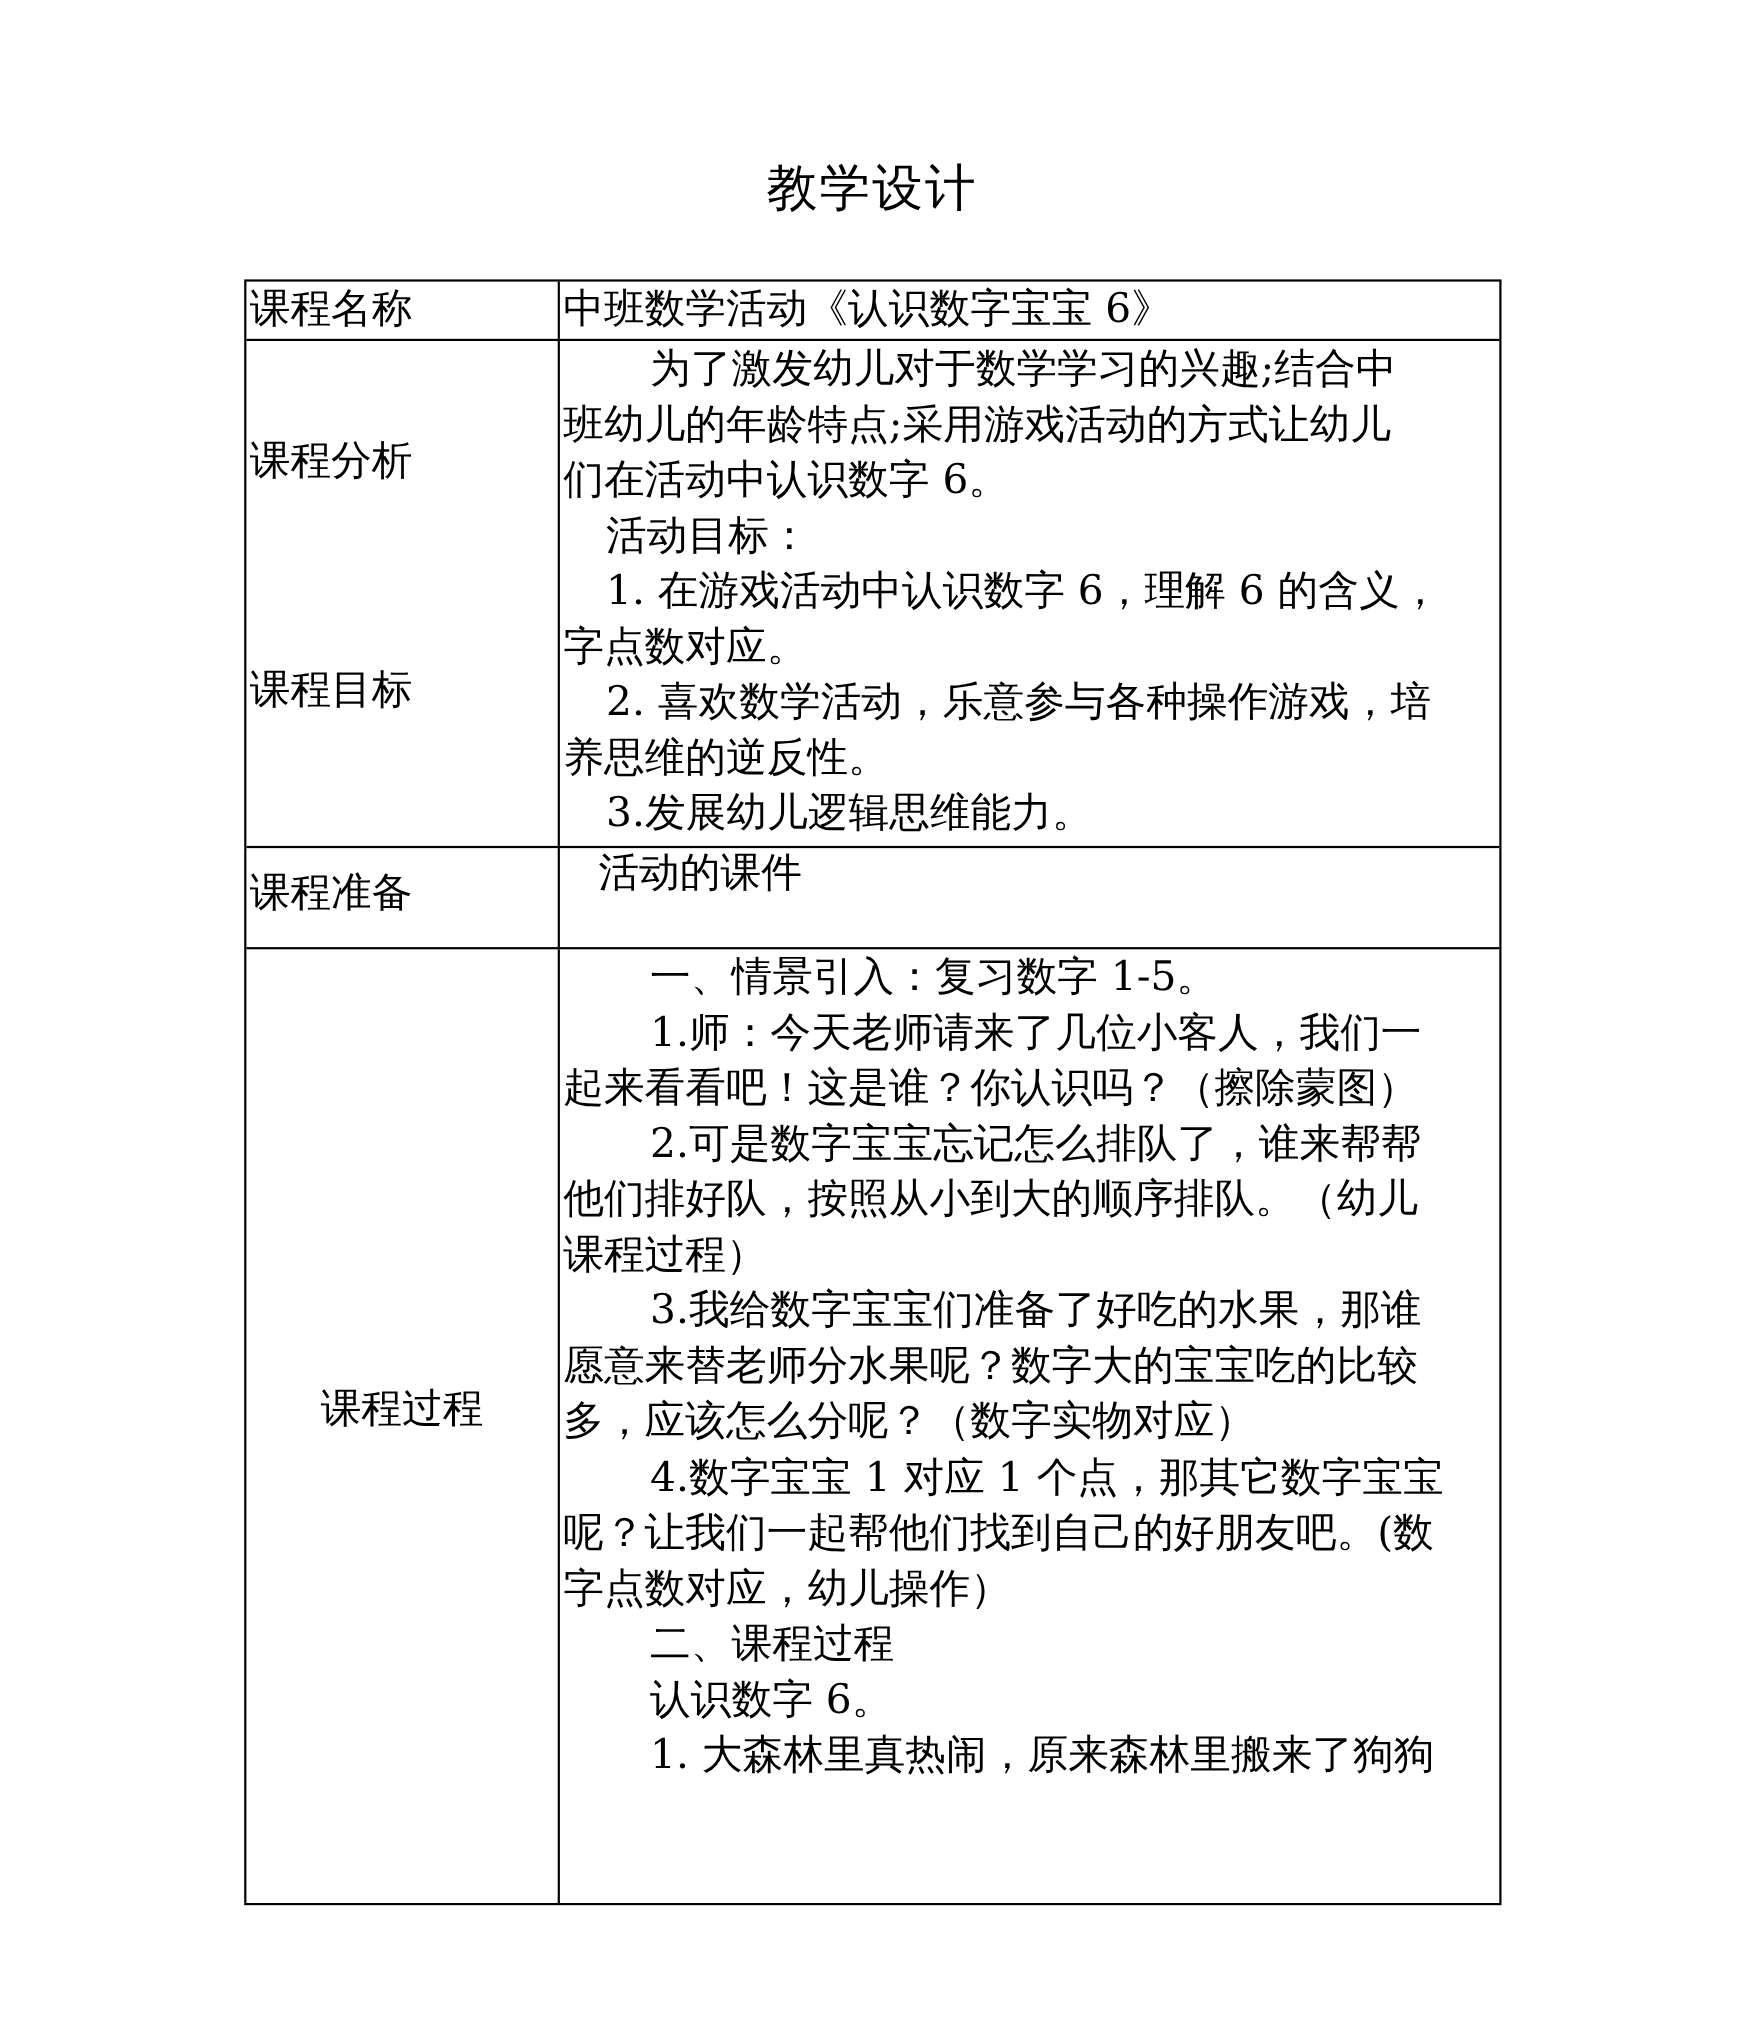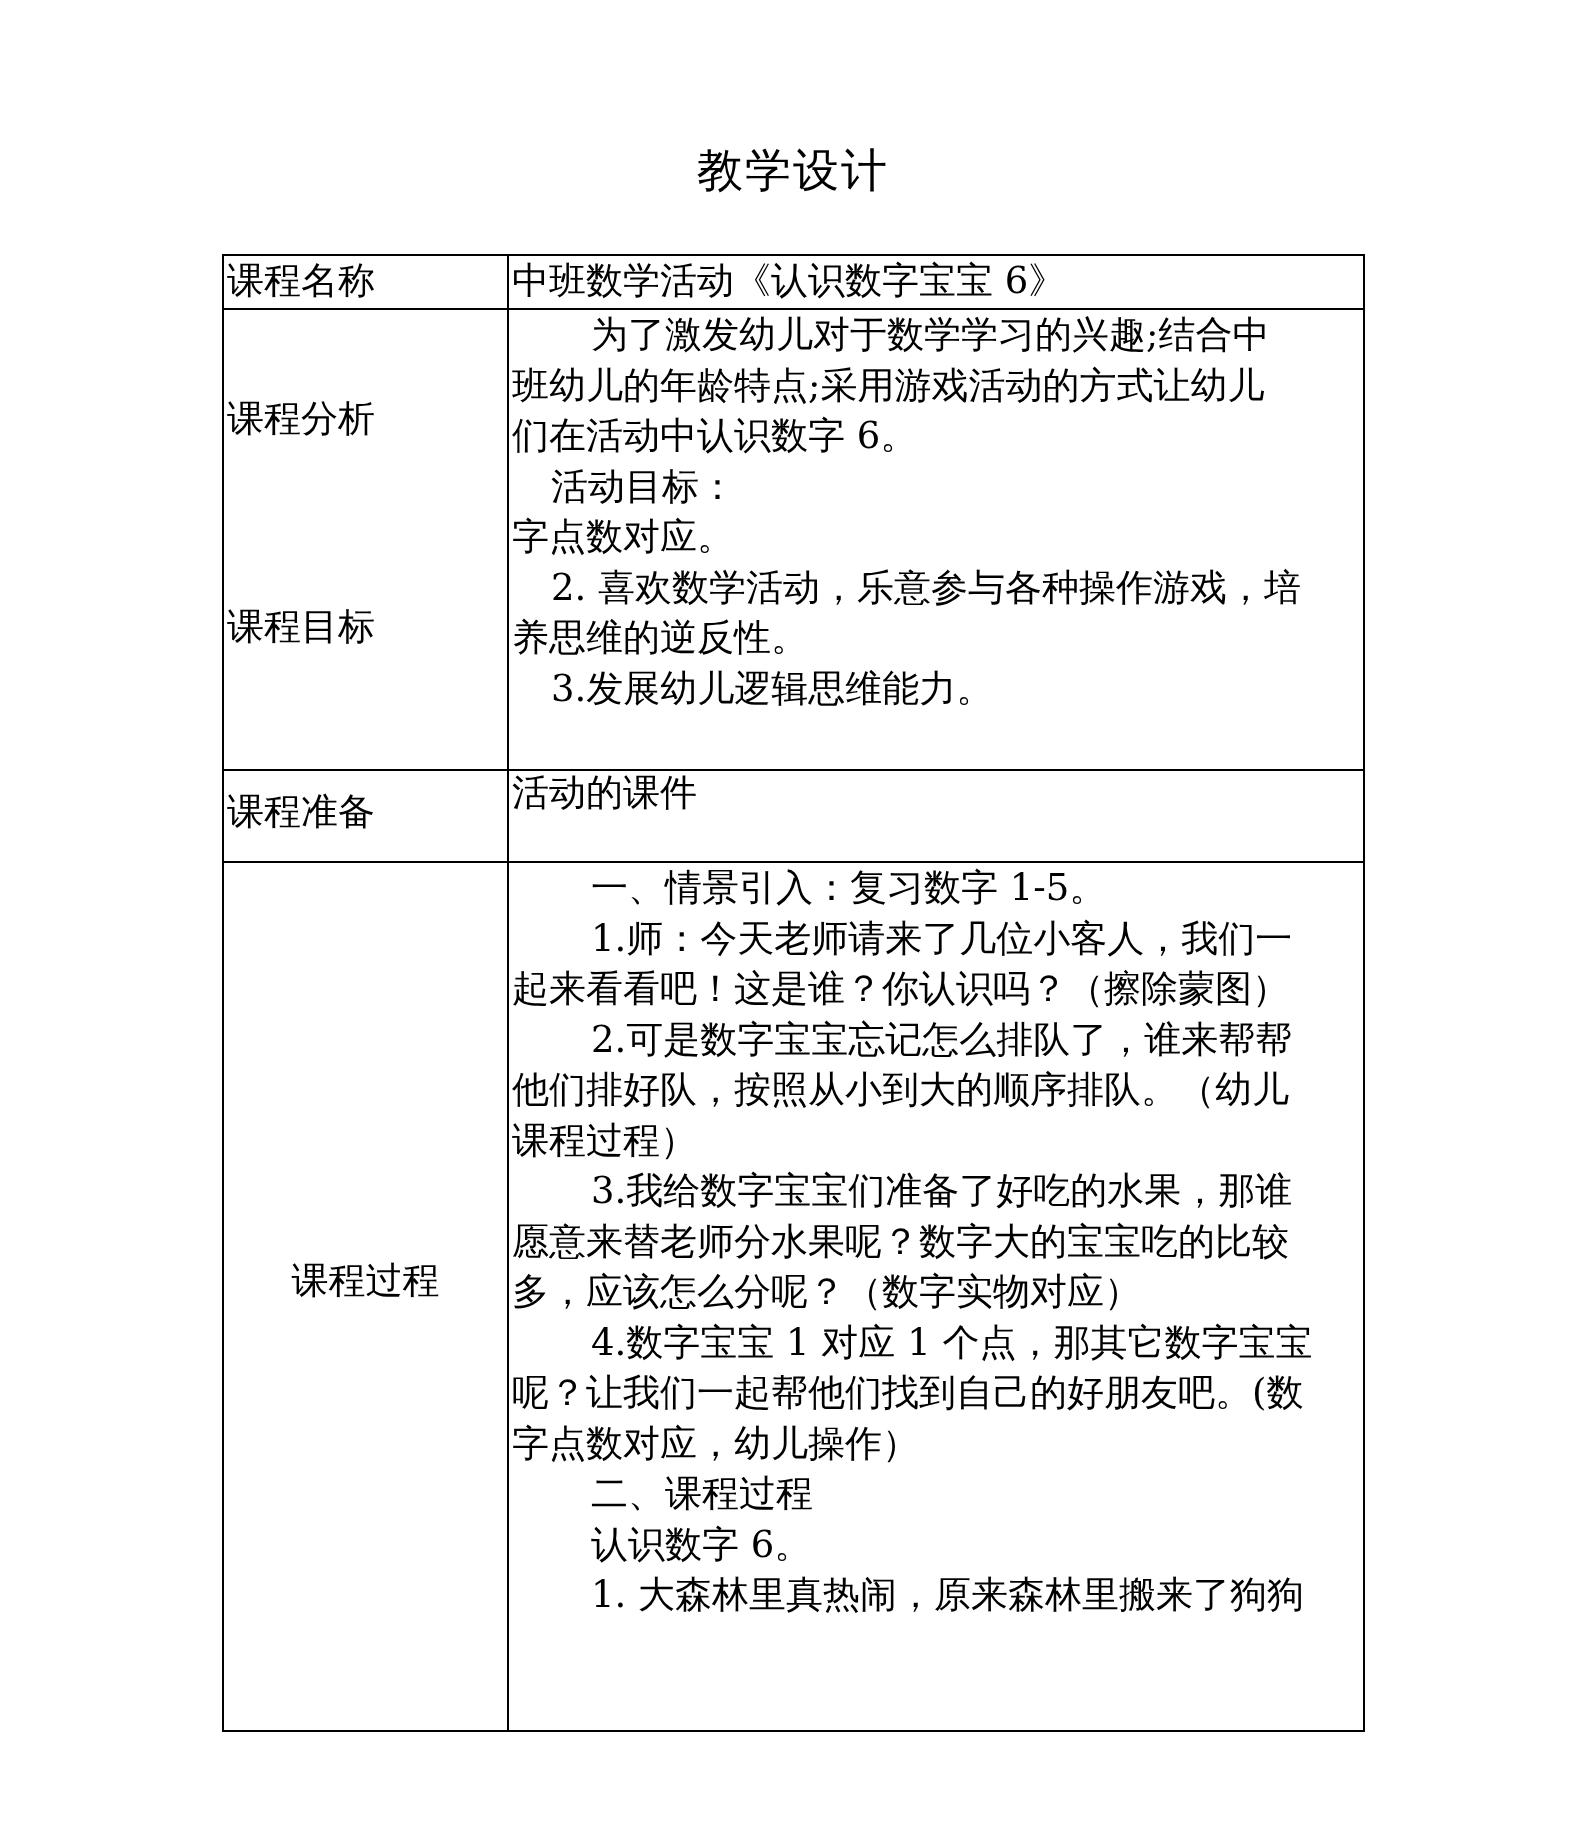--- a/index.html
+++ b/index.html
@@ -102,33 +102,34 @@
   <div class="row" style="top:54px; height:461px;">
     <div class="label-cell">
       <div class="label" style="top:84px;">课程分析</div>
       <div class="label" style="top:292px;">课程目标</div>
     </div>
     <div class="content-cell">
       <div class="line indent-2">为了激发幼儿对于数学学习的兴趣;结合中</div>
       <div class="line">班幼儿的年龄特点;采用游戏活动的方式让幼儿</div>
       <div class="line">们在活动中认识数字 6。</div>
       <div class="line indent-1">活动目标：</div>
+      <div class="line indent-1">1.  在游戏活动中认识数字 6，理解 6 的含义，</div>
       <div class="line">字点数对应。</div>
       <div class="line indent-1">2.  喜欢数学活动，乐意参与各种操作游戏，培</div>
       <div class="line">养思维的逆反性。</div>
       <div class="line indent-1">3.发展幼儿逻辑思维能力。</div>
     </div>
   </div>
 
   <div class="row" style="top:515px; height:92px;">
     <div class="label-cell">
       <div class="label" style="top:16px;">课程准备</div>
     </div>
     <div class="content-cell">
-      <div class="line" style="line-height:44px;">活动的课件</div>
+      <div class="line" style="line-height:44px;margin-left:32px;">活动的课件</div>
     </div>
   </div>
 
   <div class="row last" style="top:607px; height:867px;">
     <div class="label-cell">
       <div class="label centered" style="top:393px;">课程过程</div>
     </div>
     <div class="content-cell">
       <div class="line indent-2">一、情景引入：复习数字 1-5。</div>
       <div class="line indent-2">1.师：今天老师请来了几位小客人，我们一</div>

